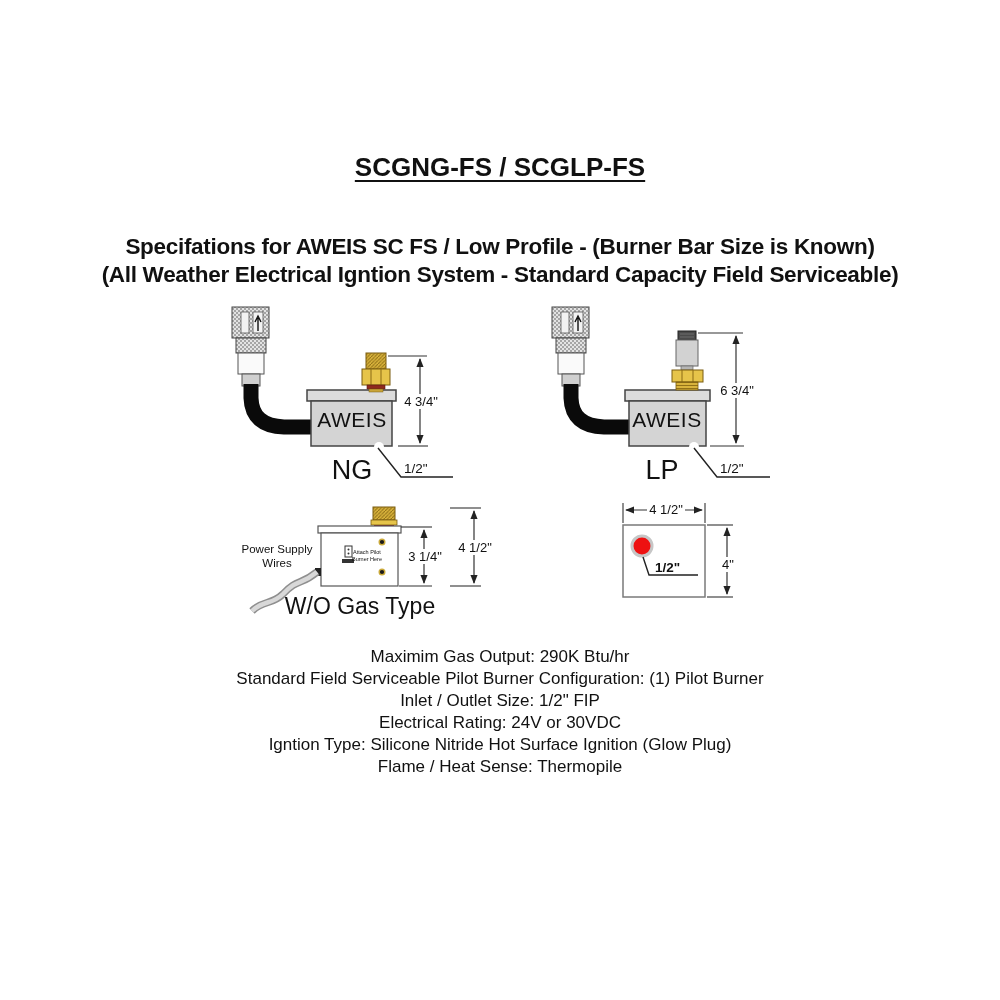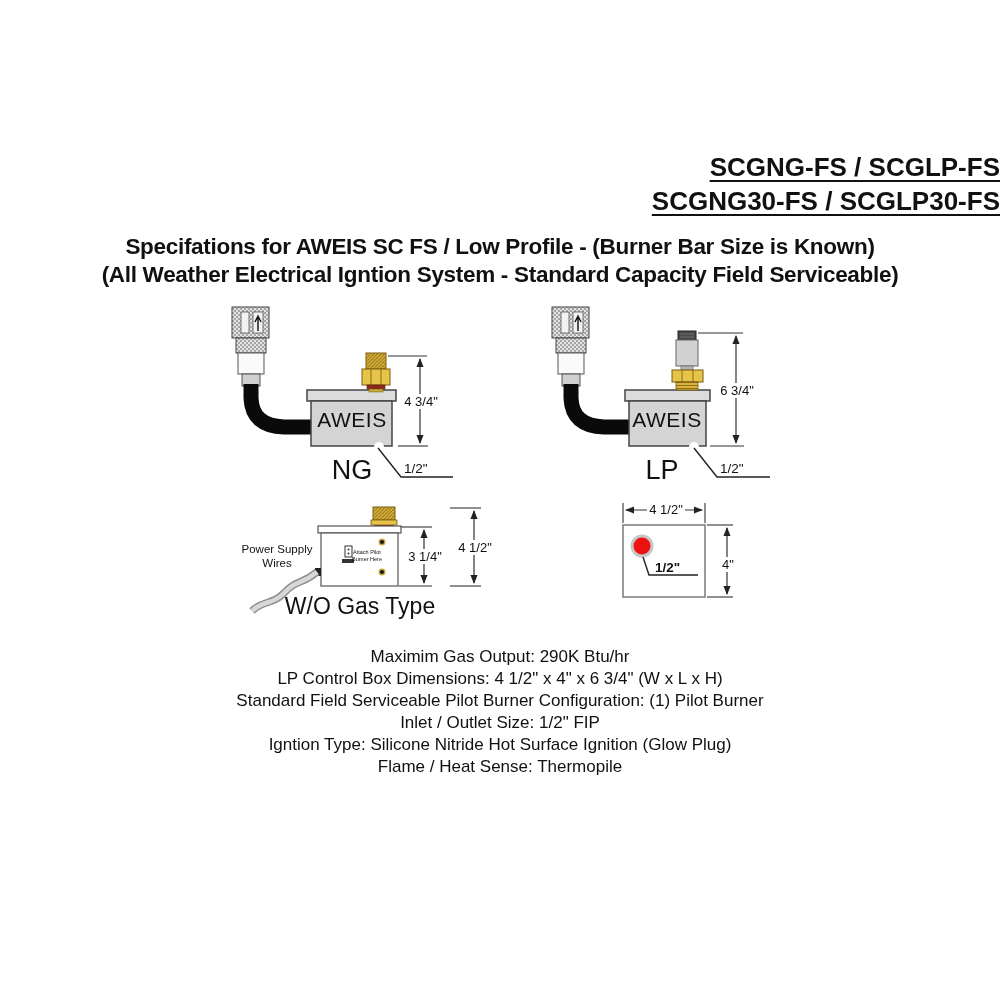--- a/index.html
+++ b/index.html
@@ -1,18 +1,18 @@
 <!DOCTYPE html>
 <html><head>
 <meta charset="utf-8">
 <style>
   html,body{margin:0;padding:0;background:#fff;}
   .page{position:relative;width:1000px;height:1000px;background:#fff;overflow:hidden;
         font-family:"Liberation Sans",sans-serif;color:#111;}
-  .titles{position:absolute;top:150px;left:0;width:1000px;text-align:right;
+  .titles{position:absolute;top:150px;left:0;width:1000px;text-align:center;
           font-weight:bold;font-size:26px;line-height:34px;}
   .titles div{text-decoration:underline;text-underline-offset:4px;text-decoration-thickness:2px;white-space:nowrap;}
   .subs{position:absolute;top:233px;left:0;width:1000px;text-align:center;
         font-weight:bold;font-size:22.5px;line-height:28px;letter-spacing:-0.3px;}
   .subs div{white-space:nowrap;}
   .specs{position:absolute;top:646px;left:0;width:1000px;text-align:center;
          font-size:17px;line-height:22px;}
   svg{position:absolute;left:0;top:0;}
   svg text{font-family:"Liberation Sans",sans-serif;fill:#111;}
   .dim{stroke:#333;stroke-width:1.2;fill:none;}
@@ -22,21 +22,20 @@
   .dimtxt{font-size:13px;text-anchor:middle;}
   .leadtxt{font-size:13.5px;}
 </style>
 </head>
 <body>
 
 <div class="page">
 
   <div class="titles">
     <div>SCGNG-FS / SCGLP-FS</div>
-    <div>SCGNG30-FS / SCGLP30-FS</div>
   </div>
 
   <div class="subs">
     <div>Specifations for AWEIS SC FS / Low Profile - (Burner Bar Size is Known)</div>
     <div>(All Weather Electrical Igntion System - Standard Capacity Field Serviceable)</div>
   </div>
 
   <svg width="1000" height="1000" viewBox="0 0 1000 1000">
     <defs>
       <marker id="arr" viewBox="0 0 10 10" refX="9" refY="5" markerWidth="7.5" markerHeight="7.5" orient="auto-start-reverse">
@@ -206,20 +205,20 @@
       </g>
       <g>
         <polyline class="leader" points="643,557 649,575 698,575"></polyline>
         <text class="leadtxt" x="655" y="572" font-weight="bold">1/2"</text>
       </g>
     </g>
   </svg>
 
   <div class="specs">
     <div>Maximim Gas Output: 290K Btu/hr</div>
-    <div>LP Control Box Dimensions: 4 1/2" x 4" x 6 3/4" (W x L x H)</div>
     <div>Standard Field Serviceable Pilot Burner Configuration: (1) Pilot Burner</div>
     <div>Inlet / Outlet Size: 1/2" FIP</div>
+    <div>Electrical Rating: 24V or 30VDC</div>
     <div>Igntion Type: Silicone Nitride Hot Surface Ignition (Glow Plug)</div>
     <div>Flame / Heat Sense: Thermopile</div>
   </div>
 
 </div>
 
 </body></html>

